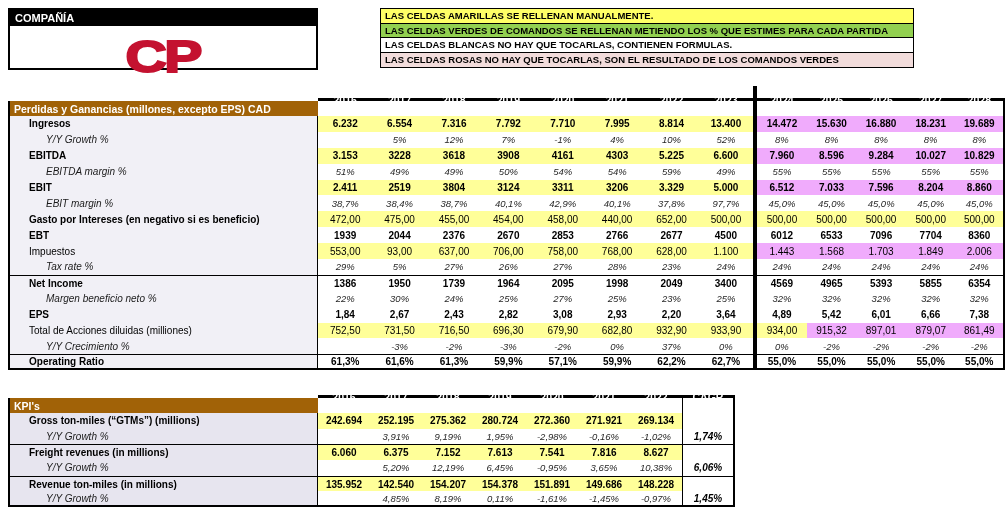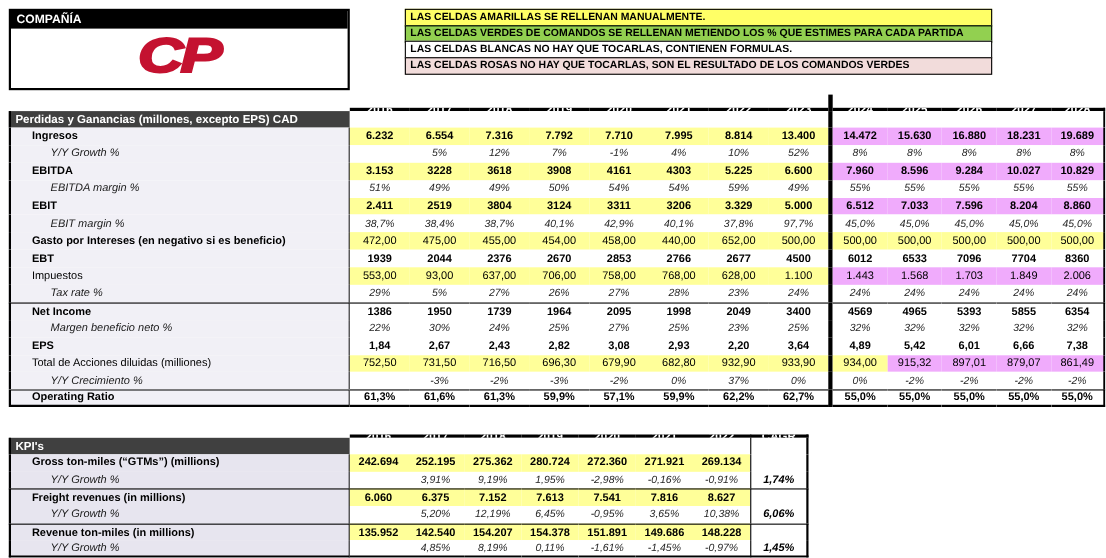--- a/index.html
+++ b/index.html
@@ -1,43 +1,43 @@
 <!DOCTYPE html>
 <html><head>
 <meta charset="utf-8">
 <style>
   html,body{margin:0;padding:0;background:#fff;}
   .sheet{position:relative;width:1005px;height:507px;background:#fff;
          font-family:"Liberation Sans",sans-serif;overflow:hidden;}
   
-  .companybox{position:absolute;left:8px;top:8px;width:310px;height:74px;
+  .companybox{position:absolute;left:8px;top:8px;width:310px;height:62px;
               border:2px solid #000;background:#fff;box-sizing:border-box;}
   .companybox .bar{background:#000;color:#fff;font-weight:bold;font-size:11px;
                    height:16px;line-height:16px;padding-left:5px;}
-  .logo{display:flex;align-items:flex-start;justify-content:center;height:56px;font-style:italic;}
+  .logo{display:flex;align-items:flex-end;justify-content:center;height:56px;}
   .logo span{color:#c41230;font-weight:bold;font-size:44px;letter-spacing:-2px;
              transform:scaleX(1.3);-webkit-text-stroke:2px #c41230;}
   
-  .legend{position:absolute;left:368px;top:8px;width:534px;}
+  .legend{position:absolute;left:380px;top:8px;width:534px;}
   .legend .li{height:14px;line-height:14px;border:1.5px solid #000;margin-top:-1.5px;
               font-size:9.5px;font-weight:bold;padding-left:4px;color:#000;}
   .legend .li:first-child{margin-top:0;}
   
   .grid{position:absolute;display:grid;background:#fff;}
   #pnl-grid{left:8px;top:86px;
             grid-template-columns:310px repeat(8,54.4px) 4px repeat(5,49.6px);
             grid-template-rows:15px 15px repeat(16,15.9px);}
   #kpi-grid{left:8px;top:383px;
             grid-template-columns:310px repeat(7,52px) 53px;
             grid-template-rows:15px 15px repeat(6,15.7px);}
   .c{box-sizing:border-box;display:flex;align-items:center;font-size:10px;
      overflow:hidden;white-space:nowrap;color:#000;}
   .yr{background:#000;color:#fff;font-weight:bold;justify-content:center;font-size:10.5px;margin-top:12px;}
   .lab0{background:transparent;}
-  .band{background:#404040;color:#fff;font-weight:bold;padding-left:4px;font-size:10.5px;
+  .band{background:#a16207;color:#fff;font-weight:bold;padding-left:4px;font-size:10.5px;
         border-left:2px solid #000;}
   .lab{background:#f1f0f6;border-left:2px solid #000;border-right:1.5px solid #000;
        padding-left:19px;}
   .labk{background:#e7e5ef;}
   .lb{font-weight:bold;}
   .ind{padding-left:36px;font-style:italic;color:#1a1a1a;}
   .v{justify-content:center;}
   .bgY{background:#ffff99;}
   .bgP{background:#f0abfc;}
   .bgW{background:#fff;}
@@ -370,21 +370,21 @@
       <div class="c v bgY b">271.921</div>
       <div class="c v bgY b">269.134</div>
       <div class="c v bgW cagr b i"></div>
       <div class="c lab labk ind">Y/Y Growth %</div>
       <div class="c v bgW i vi"></div>
       <div class="c v bgW i vi">3,91%</div>
       <div class="c v bgW i vi">9,19%</div>
       <div class="c v bgW i vi">1,95%</div>
       <div class="c v bgW i vi">-2,98%</div>
       <div class="c v bgW i vi">-0,16%</div>
-      <div class="c v bgW i vi">-0,91%</div>
+      <div class="c v bgW i vi">-1,02%</div>
       <div class="c v bgW cagr b i">1,74%</div>
       <div class="c lab labk lb sep">Freight revenues (in millions)</div>
       <div class="c v bgY b sep">6.060</div>
       <div class="c v bgY b sep">6.375</div>
       <div class="c v bgY b sep">7.152</div>
       <div class="c v bgY b sep">7.613</div>
       <div class="c v bgY b sep">7.541</div>
       <div class="c v bgY b sep">7.816</div>
       <div class="c v bgY b sep">8.627</div>
       <div class="c v bgW cagr b i sep"></div>

